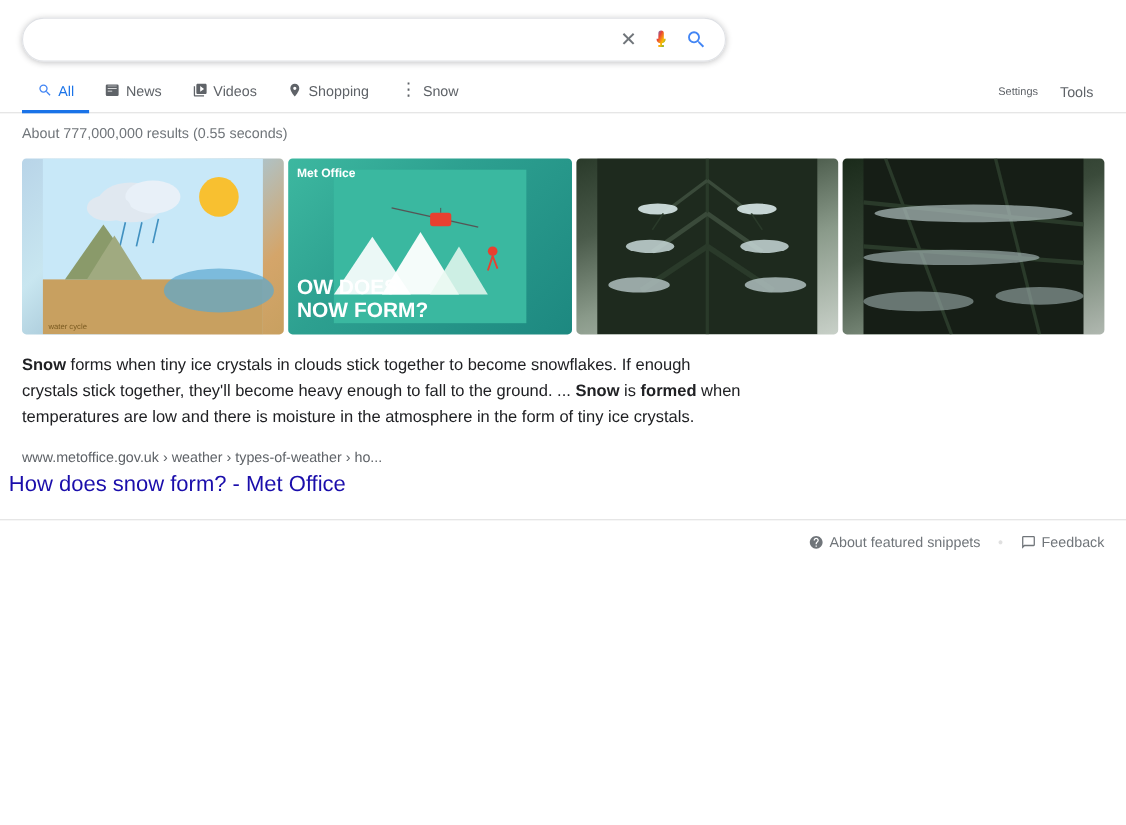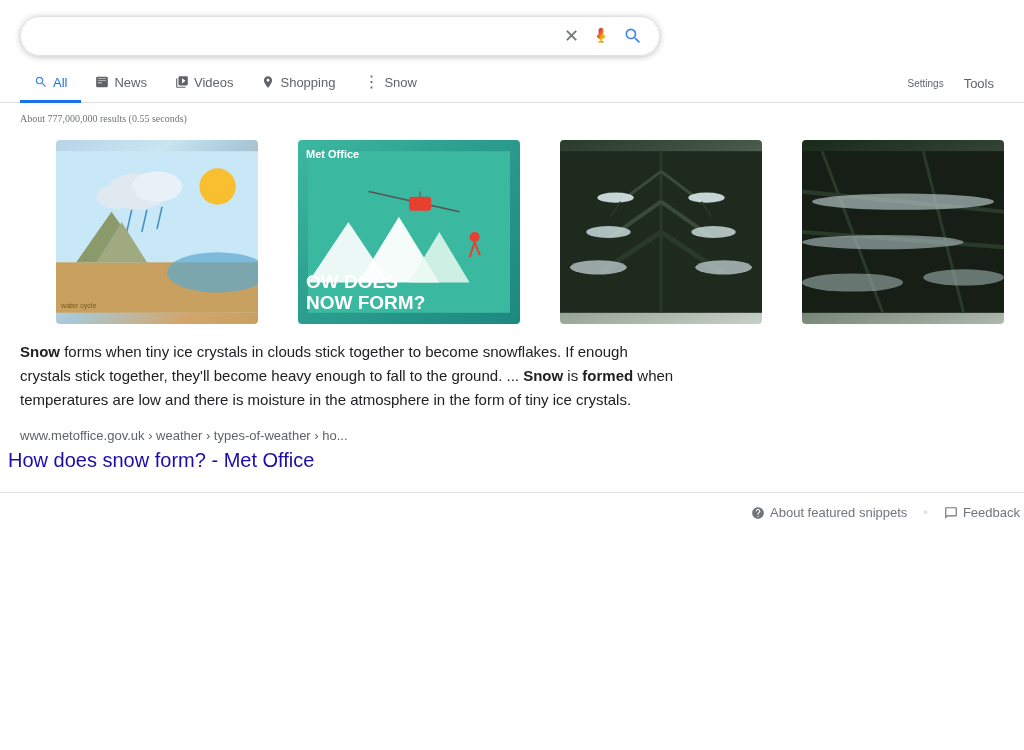--- a/index.html
+++ b/index.html
@@ -14,42 +14,42 @@
 
     
     .nav-tabs { display: flex; align-items: center; padding: 8px 20px 0 20px; border-bottom: 1px solid #e0e0e0; gap: 0; }
     .nav-tab { display: flex; align-items: center; gap: 5px; padding: 10px 14px; font-size: 13px; color: #5f6368; cursor: pointer; text-decoration: none; border-bottom: 3px solid transparent; margin-bottom: -1px; }
     .nav-tab.active { color: #1a73e8; border-bottom: 3px solid #1a73e8; }
     .nav-spacer { flex: 1; }
     .nav-settings { padding: 10px 10px; font-size: 10px; color: #5f6368; cursor: pointer; }
     .nav-tools { padding: 10px 10px; font-size: 13px; color: #5f6368; cursor: pointer; }
 
     
-    .results-info { padding: 10px 20px; font-size: 10px; color: #70757a; font-family: Liberation Serif, serif; }
+    .results-info { padding: 10px 20px; font-size: 13px; color: #70757a; }
 
     
     .images-row { display: flex; gap: 4px; padding: 6px 20px 16px 20px; }
-    .img-thumb { border-radius: 4px; overflow: hidden; height: 184px; flex: 1; position: relative; margin-left: 36px; }
+    .img-thumb { border-radius: 4px; overflow: hidden; height: 160px; flex: 1; position: relative; }
 
     
     .thumb-watercycle { background: linear-gradient(135deg, #b8d4e8 0%, #c8e6f0 30%, #a8c8d8 50%, #d4a56a 80%, #c8a060 100%); display: flex; align-items: center; justify-content: center; position: relative; overflow: hidden; }
     .thumb-metoffice { background: linear-gradient(135deg, #3db8a0 0%, #2da090 40%, #1d8880 100%); display: flex; flex-direction: column; align-items: flex-start; justify-content: flex-end; padding: 10px; position: relative; overflow: hidden; }
     .thumb-snowy1 { background: linear-gradient(160deg, #2a3a2a 0%, #4a5a4a 30%, #8a9a8a 60%, #c8d0c8 100%); }
     .thumb-snowy2 { background: linear-gradient(160deg, #1a2a1a 0%, #3a4a3a 40%, #7a8a7a 70%, #b0b8b0 100%); }
 
     
     .snippet-section { padding: 0 20px 16px 20px; font-size: 15px; line-height: 1.6; color: #202124; max-width: 700px; }
     .snippet-section b { font-weight: bold; }
 
     
     .source-section { padding: 0 20px 4px 20px; font-size: 13px; color: #5f6368; }
     .result-link { padding: 2px 20px 20px 8px; font-size: 20px; color: #1a0dab; text-decoration: none; display: block; }
 
     
-    .bottom-bar { border-top: 1px solid #e0e0e0; padding: 12px 4px; display: flex; justify-content: flex-end; align-items: center; gap: 16px; font-size: 13px; color: #70757a; }
+    .bottom-bar { border-top: 1px solid #e0e0e0; padding: 12px 20px; display: flex; justify-content: flex-end; align-items: center; gap: 16px; font-size: 13px; color: #70757a; }
     .bottom-bar-link { display: flex; align-items: center; gap: 5px; cursor: pointer; color: #70757a; }
     .separator { color: #e0e0e0; }
 
     
     .mic-svg { width: 20px; height: 20px; }
   </style>
 </head>
 <body>
 
 <div class="header">

